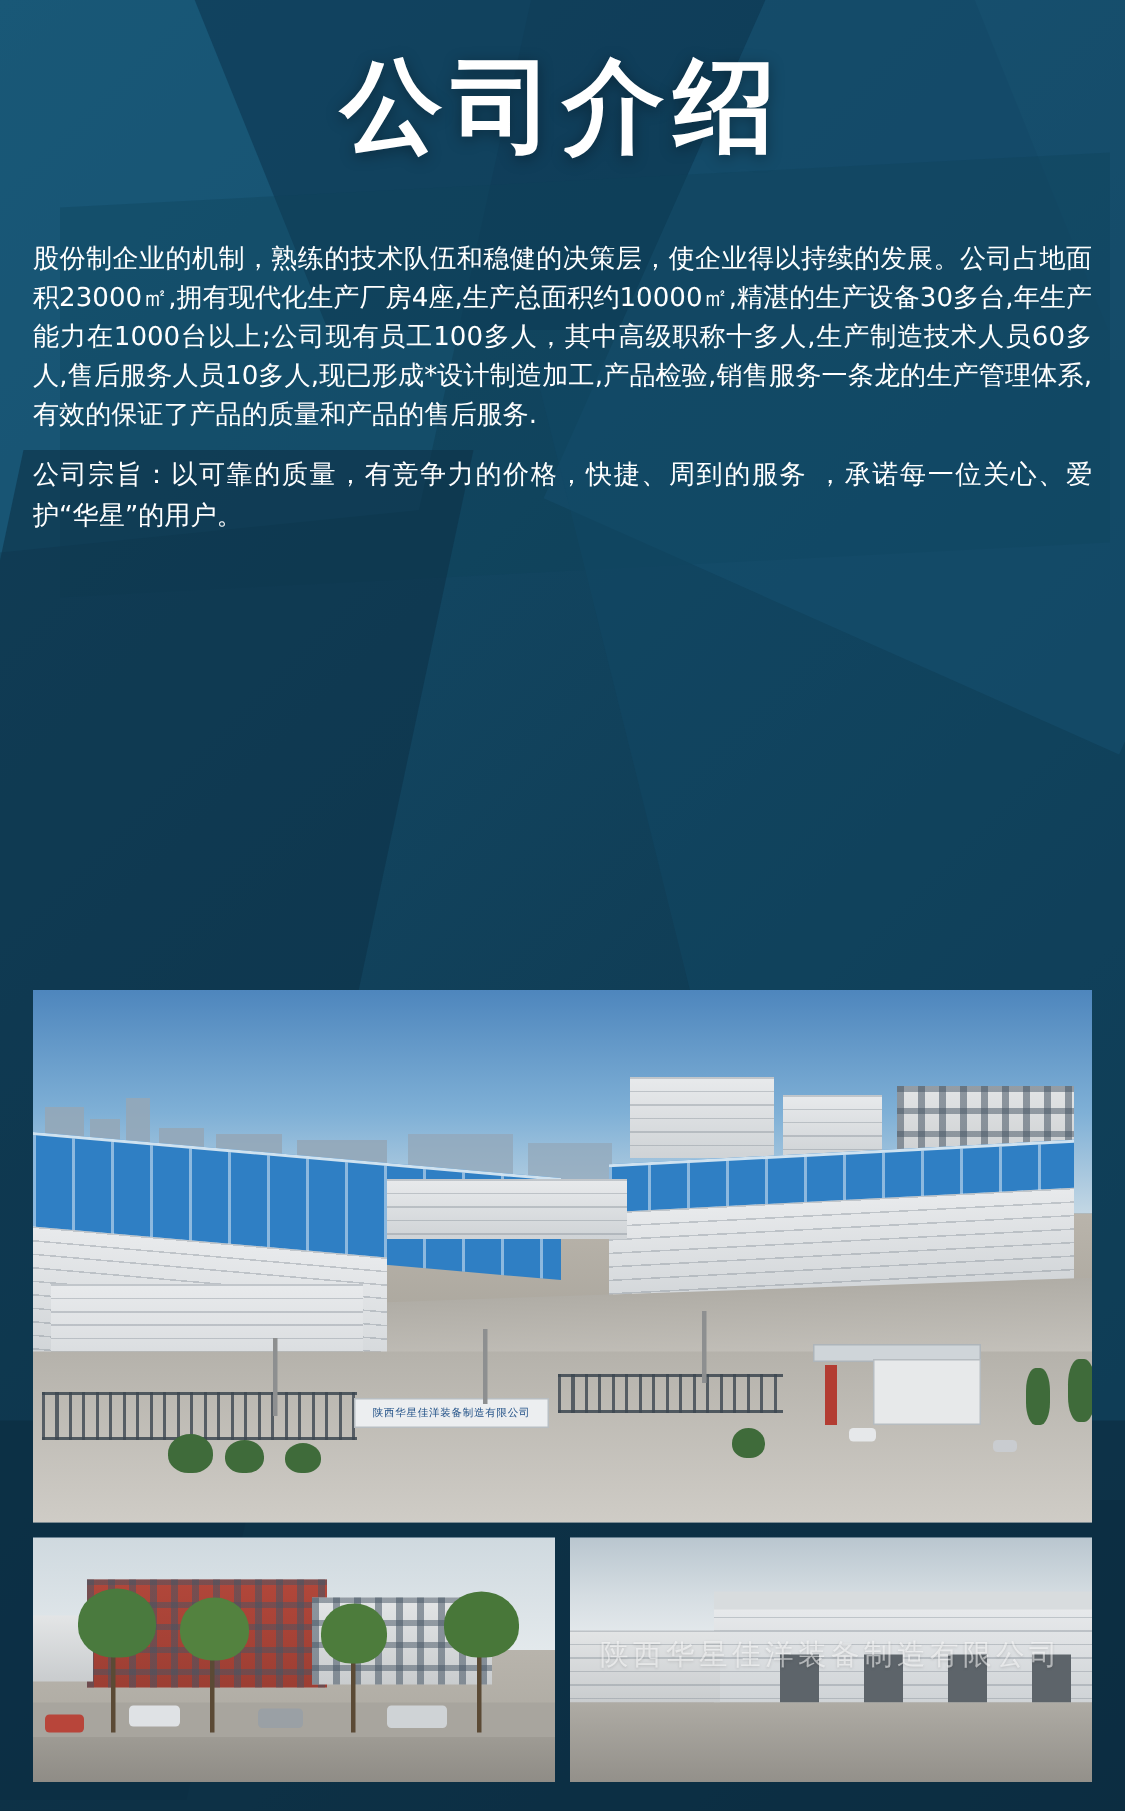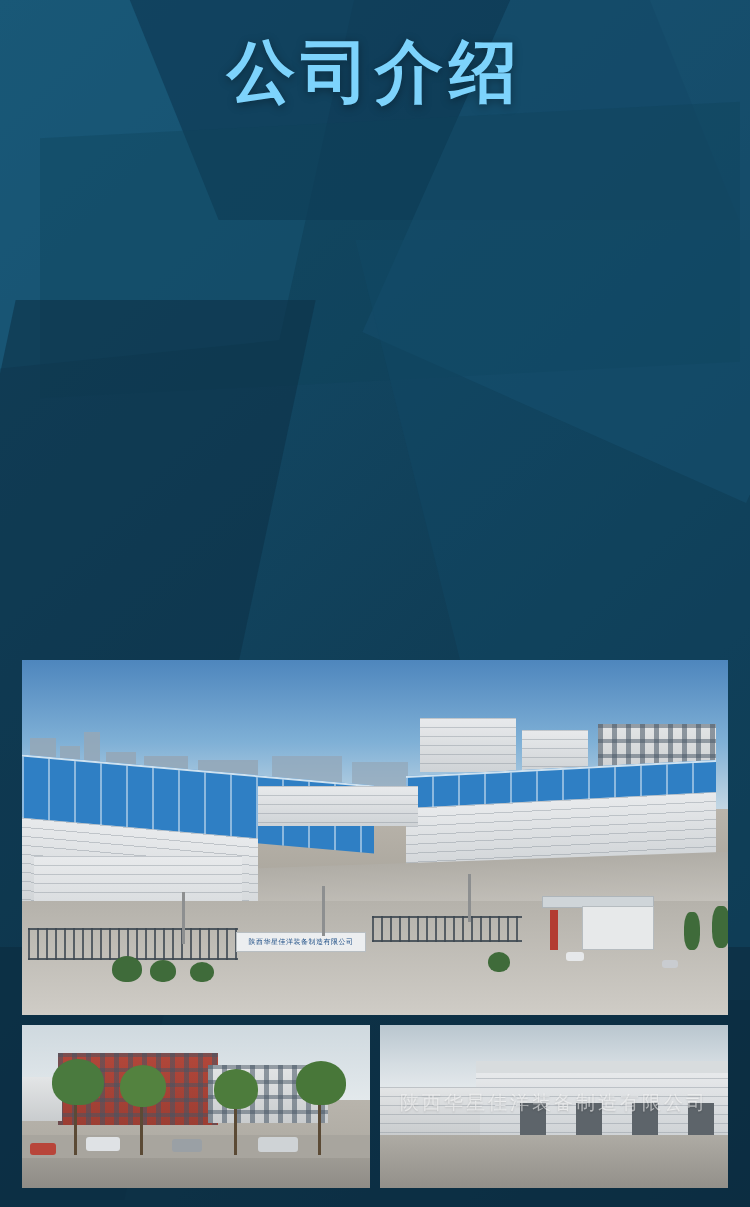--- a/index.html
+++ b/index.html
@@ -78,21 +78,21 @@
 
   
   .title-wrap {
     position: absolute;
     left: 0; right: 0;
     top: 38px;
     text-align: center;
   }
   .title {
     display: inline-block;
-    color: #7dd3fc;
+    color: #ffffff;
     font-size: 68px;
     line-height: 1;
     font-weight: bold;
     letter-spacing: 6px;
     font-family: "DejaVu Sans", "Liberation Sans", sans-serif;
     text-shadow: 0 2px 10px rgba(0,0,0,.35);
   }
 
   
   .content {
@@ -276,21 +276,23 @@
     <div class="bg-shape shape-d"></div>
     <div class="bg-shape shape-e"></div>
     <div class="bg-shape shape-g"></div>
   </div>
 
   <div class="title-wrap">
     <div class="title">公司介绍</div>
   </div>
 
   <div class="content">
+    <p class="para tight">股份制企业的机制，熟练的技术队伍和稳健的决策层，使企业得以持续的发展。公司占地面积23000㎡,拥有现代化生产厂房4座,生产总面积约10000㎡,精湛的生产设备30多台,年生产能力在1000台以上;公司现有员工100多人，其中高级职称十多人,生产制造技术人员60多人,售后服务人员10多人,现已形成*设计制造加工,产品检验,销售服务一条龙的生产管理体系,有效的保证了产品的质量和产品的售后服务.</p>
     <div class="gap"></div>
+    <p class="para">公司宗旨：以可靠的质量，有竞争力的价格，快捷、周到的服务 ，承诺每一位关心、爱护“华星”的用户。</p>
   </div>
 
   <div class="photos">
 
     <div class="photo photo-main">
       <div class="sky"></div>
       <div class="ground"></div>
 
       <div class="skyline" style="left:8px;top:78px;width:26px;height:60px;"></div>
       <div class="skyline" style="left:38px;top:86px;width:20px;height:52px;"></div>

